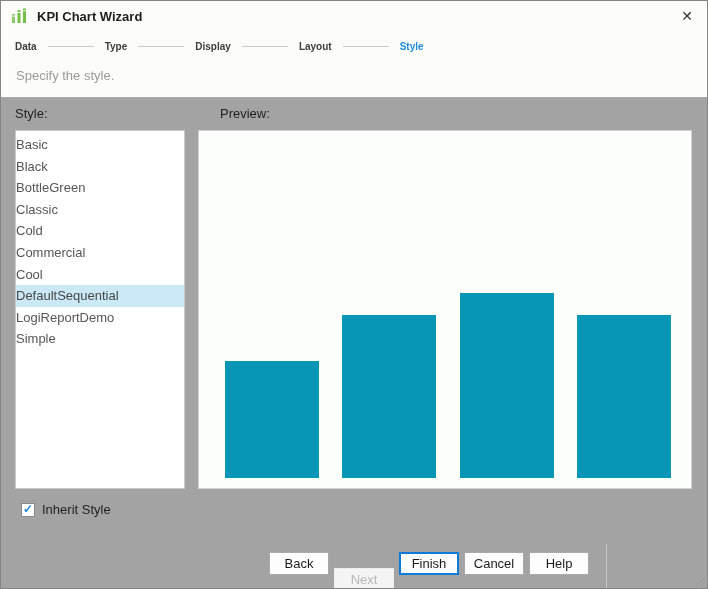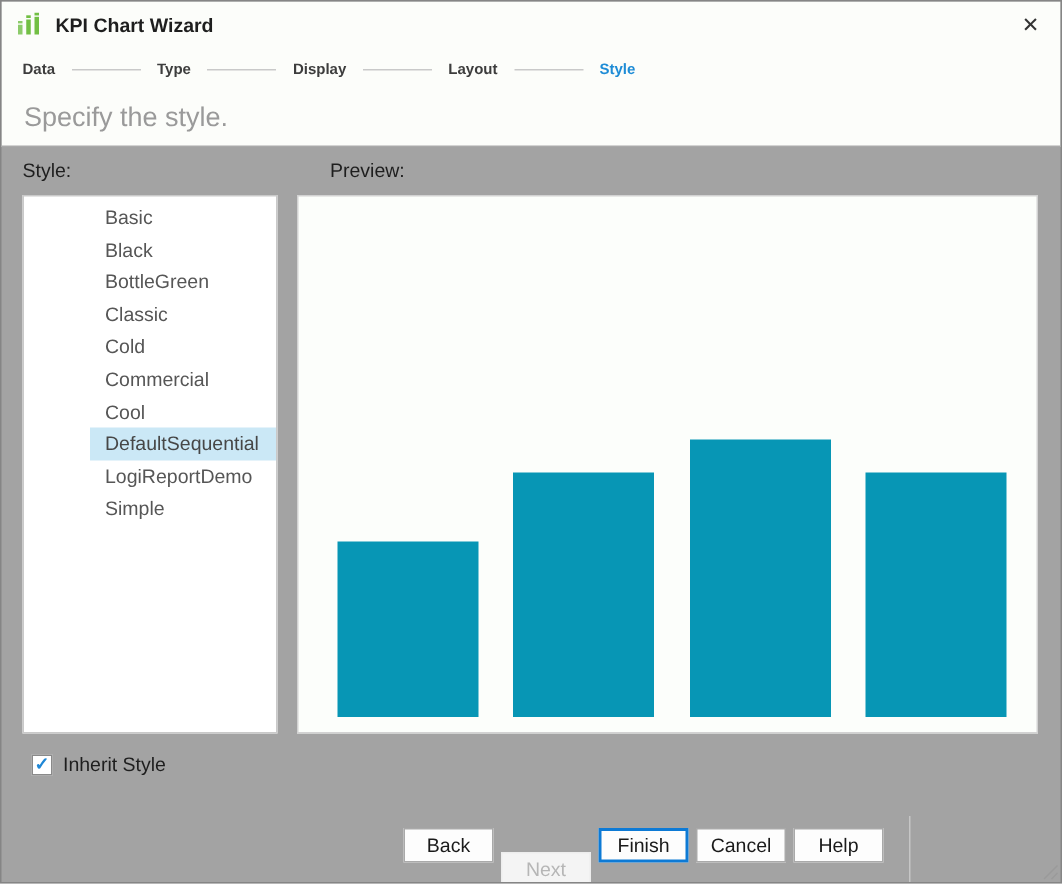--- a/index.html
+++ b/index.html
@@ -23,35 +23,35 @@
     position:absolute; right:8px; top:4px; width:24px; height:22px;
     display:flex; align-items:center; justify-content:center;
     font-size:14px; color:#333; cursor:default; background:transparent; border:none;
   }
 
   .steps { position:absolute; top:32px; left:14px; right:14px; height:26px; display:flex; align-items:center; }
   .step { font-size:10px; font-weight:bold; color:#3d3d3d; }
   .step.active { color:#1e8cd6; }
   .connector { display:inline-block; width:46px; height:1px; background:#c9c9c9; margin:0 11px; }
 
-  .subtitle { position:absolute; top:67px; left:15px; font-size:18px; color:#9a9a9a; }
+  .subtitle { position:absolute; top:67px; left:15px; font-size:13px; color:#9a9a9a; }
 
   
   .panel-label { position:absolute; top:105px; font-size:13px; color:#1e1e1e; }
   .panel-label.style { left:14px; }
   .panel-label.preview { left:197px;margin-left:22px; }
 
   
   .style-list {
     position:absolute; left:14px; top:129px; width:170px; height:359px;
     background:#ffffff; border:1px solid #c9c9c9; overflow:hidden; padding-top:3px;
   }
   .list-item {
-    height:21.6px; line-height:21.6px; padding-left:10px;
-    font-size:13px; color:#565656; white-space:nowrap;margin-left:44px;
+    height:21.6px; line-height:21.6px; padding-left:0;
+    font-size:13px; color:#565656; white-space:nowrap;
   }
   .list-item.selected { background:#cbe8f6; color:#474747; }
 
   
   .preview-box {
     position:absolute; left:197px; top:129px; width:494px; height:359px;
     background:#fcfefb; border:1px solid #d2d2d2;
   }
   .bars {
     position:absolute; left:0; right:0; bottom:10px; top:0;

